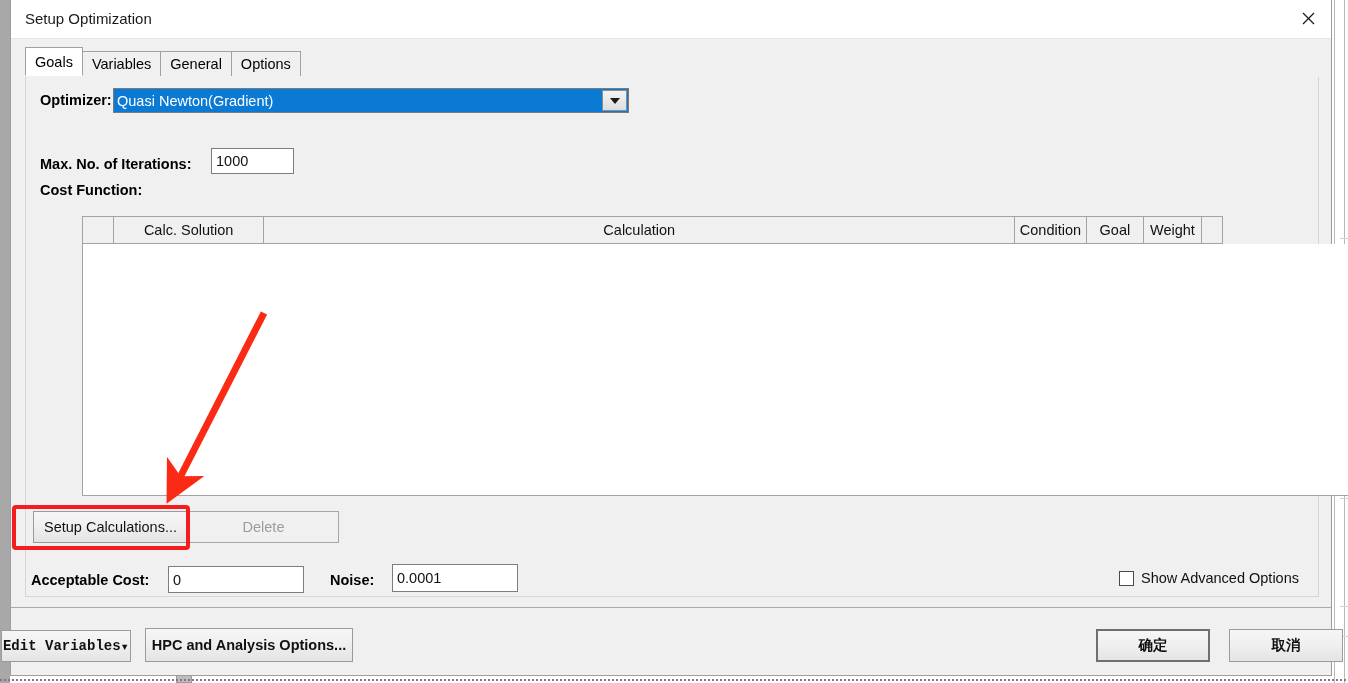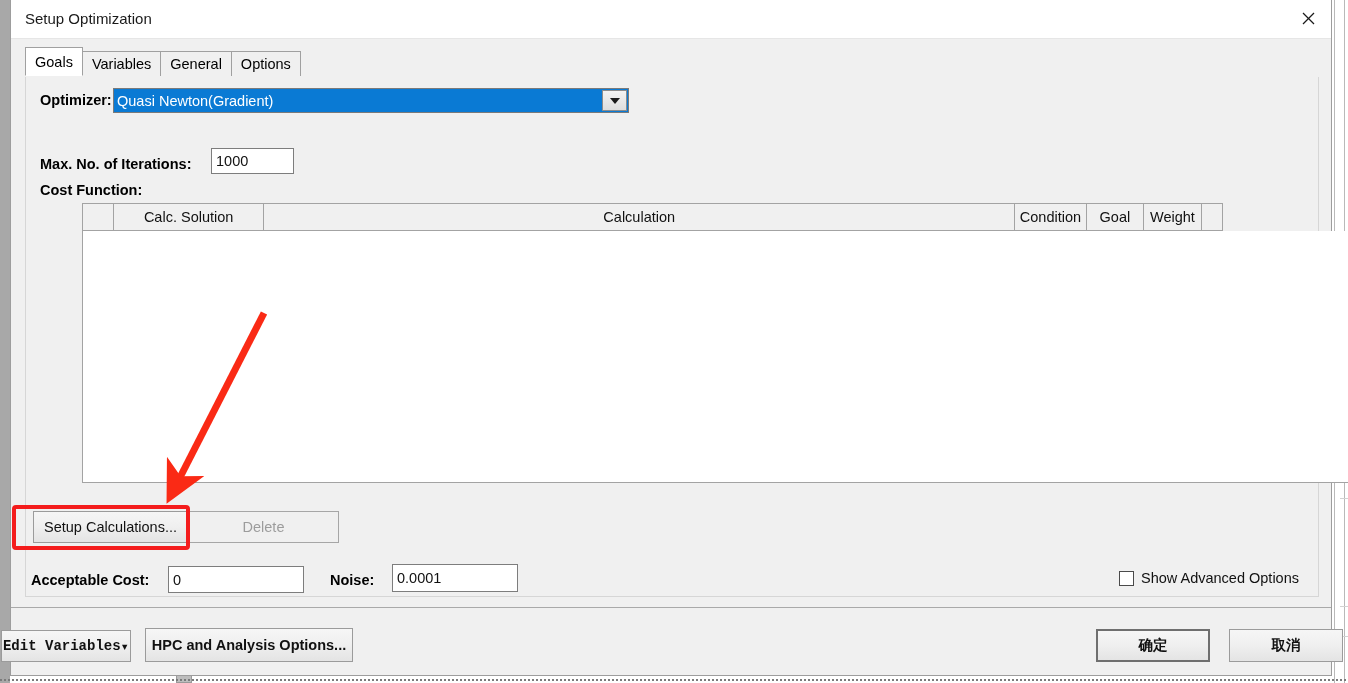--- a/index.html
+++ b/index.html
@@ -147,21 +147,21 @@
     background: #ffffff;
     box-sizing: border-box;
     font-size: 14.5px; color: #111;
     display: flex; align-items: center;
     padding-left: 4px;
     cursor: text;
   }
 
   
   .table-wrap {
-    position: absolute; left: 29px; top: 203px;
+    position: absolute; left: 29px; top: 216px;
     width: 1141px; height: 282px; padding-left: 42px;
   }
   .tbl-head {
     display: flex; height: 28px; box-sizing: border-box;
   }
   .th {
     background: #f0f0f0;
     border: 1px solid #a3a3a3;
     margin-left: -1px;
     box-sizing: border-box;

